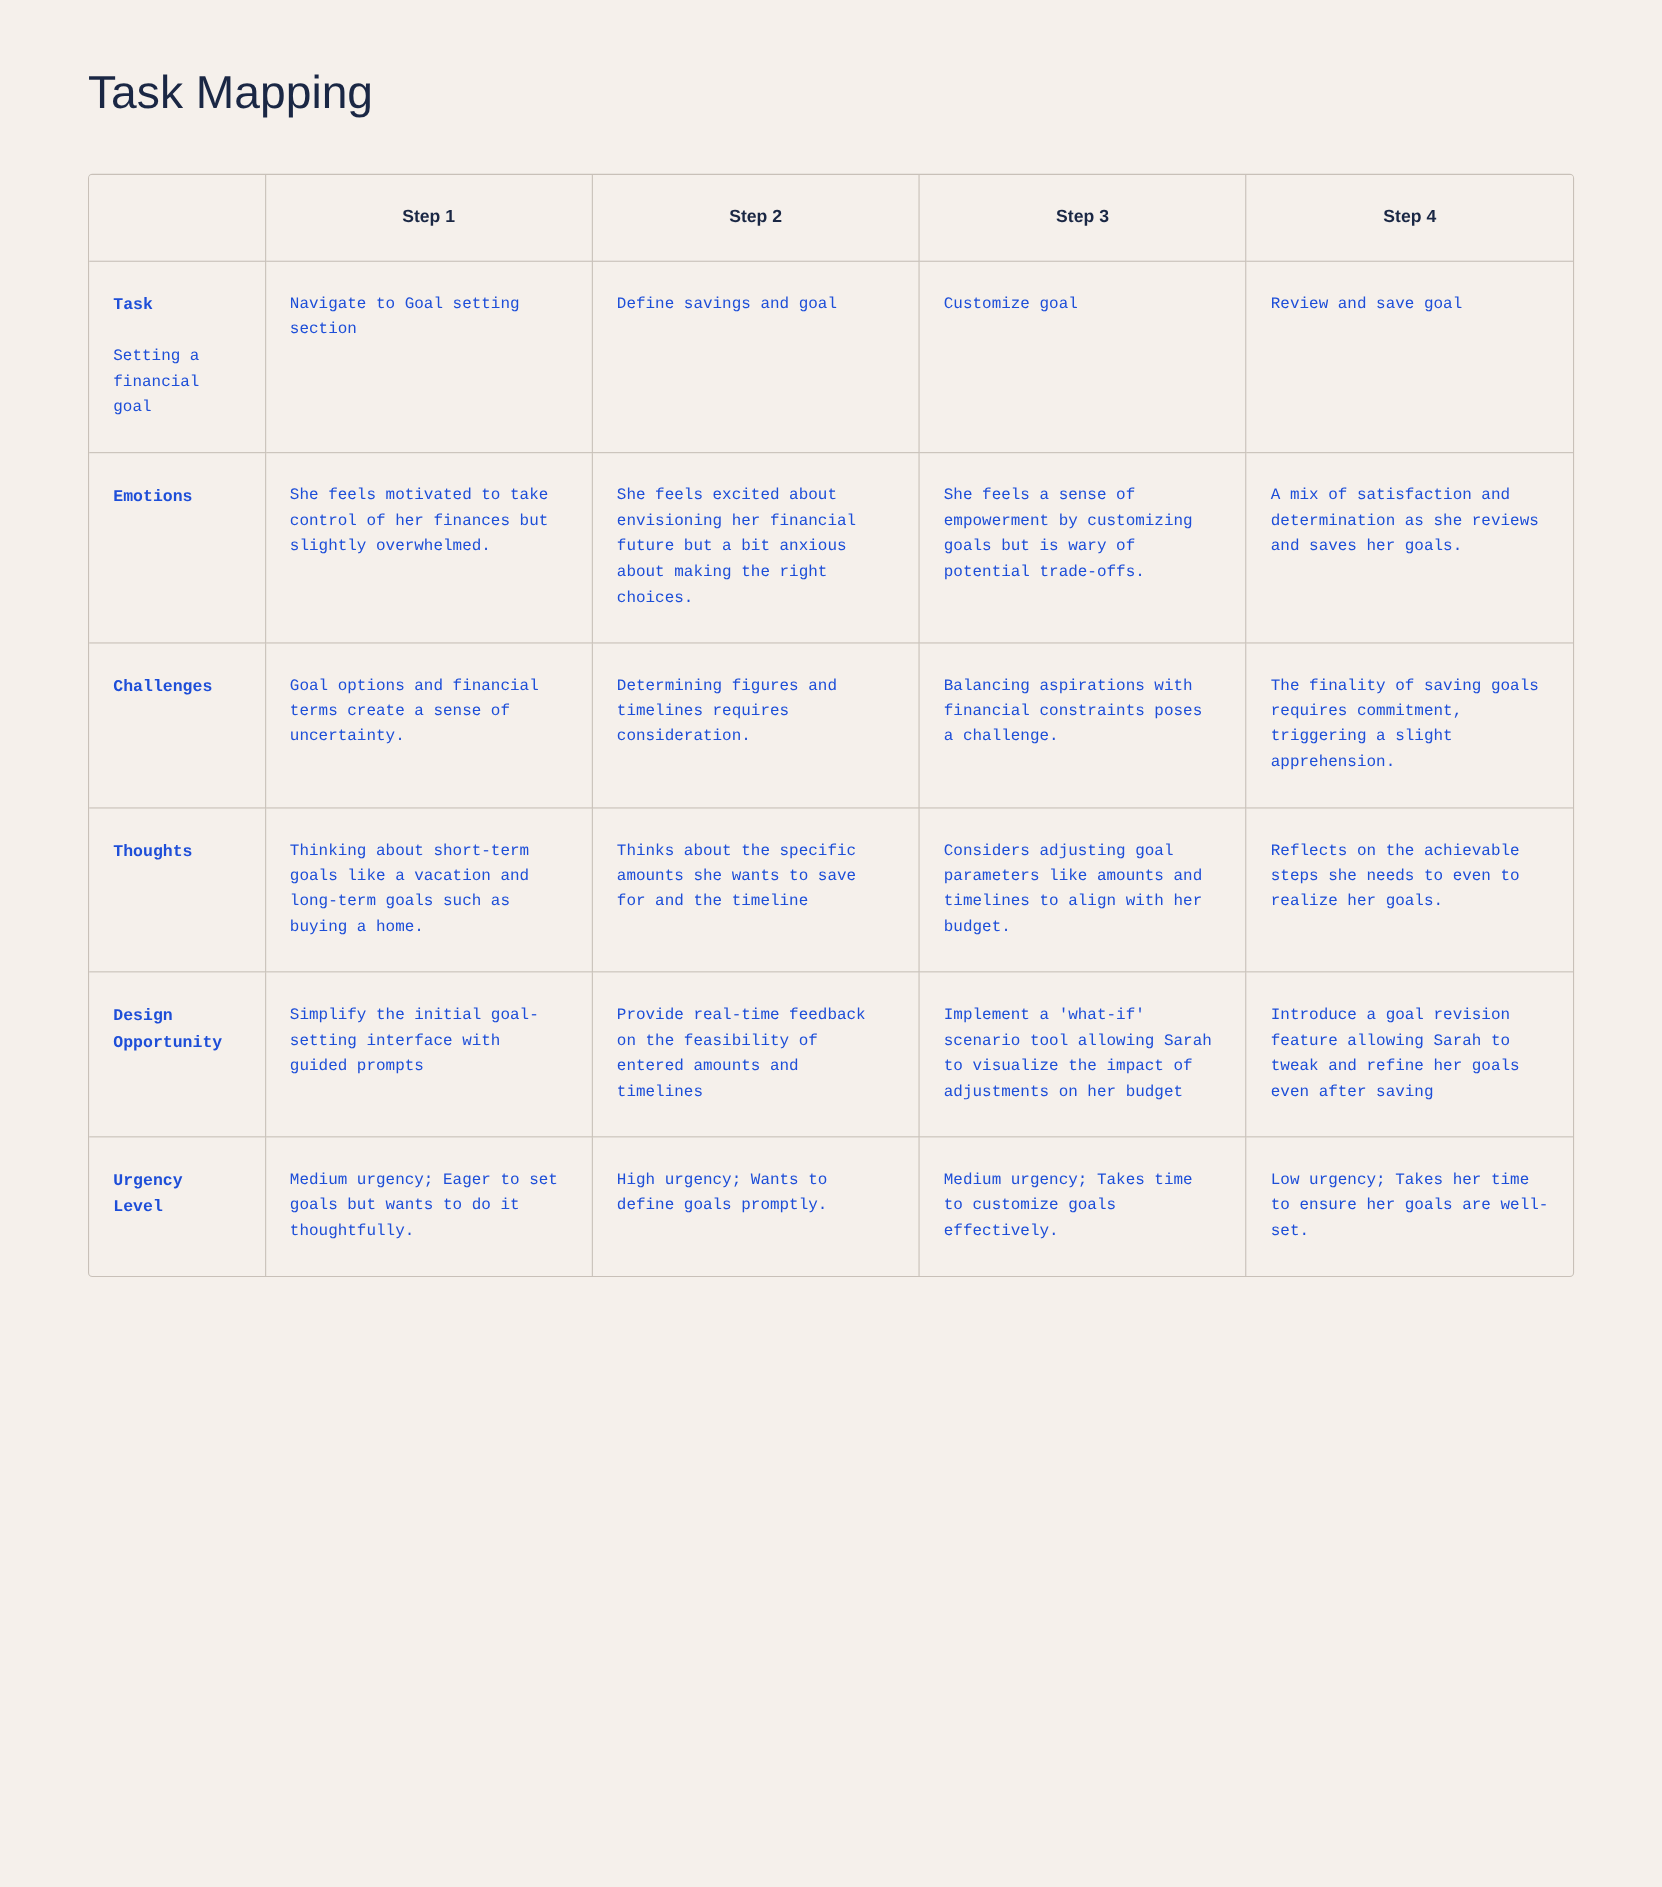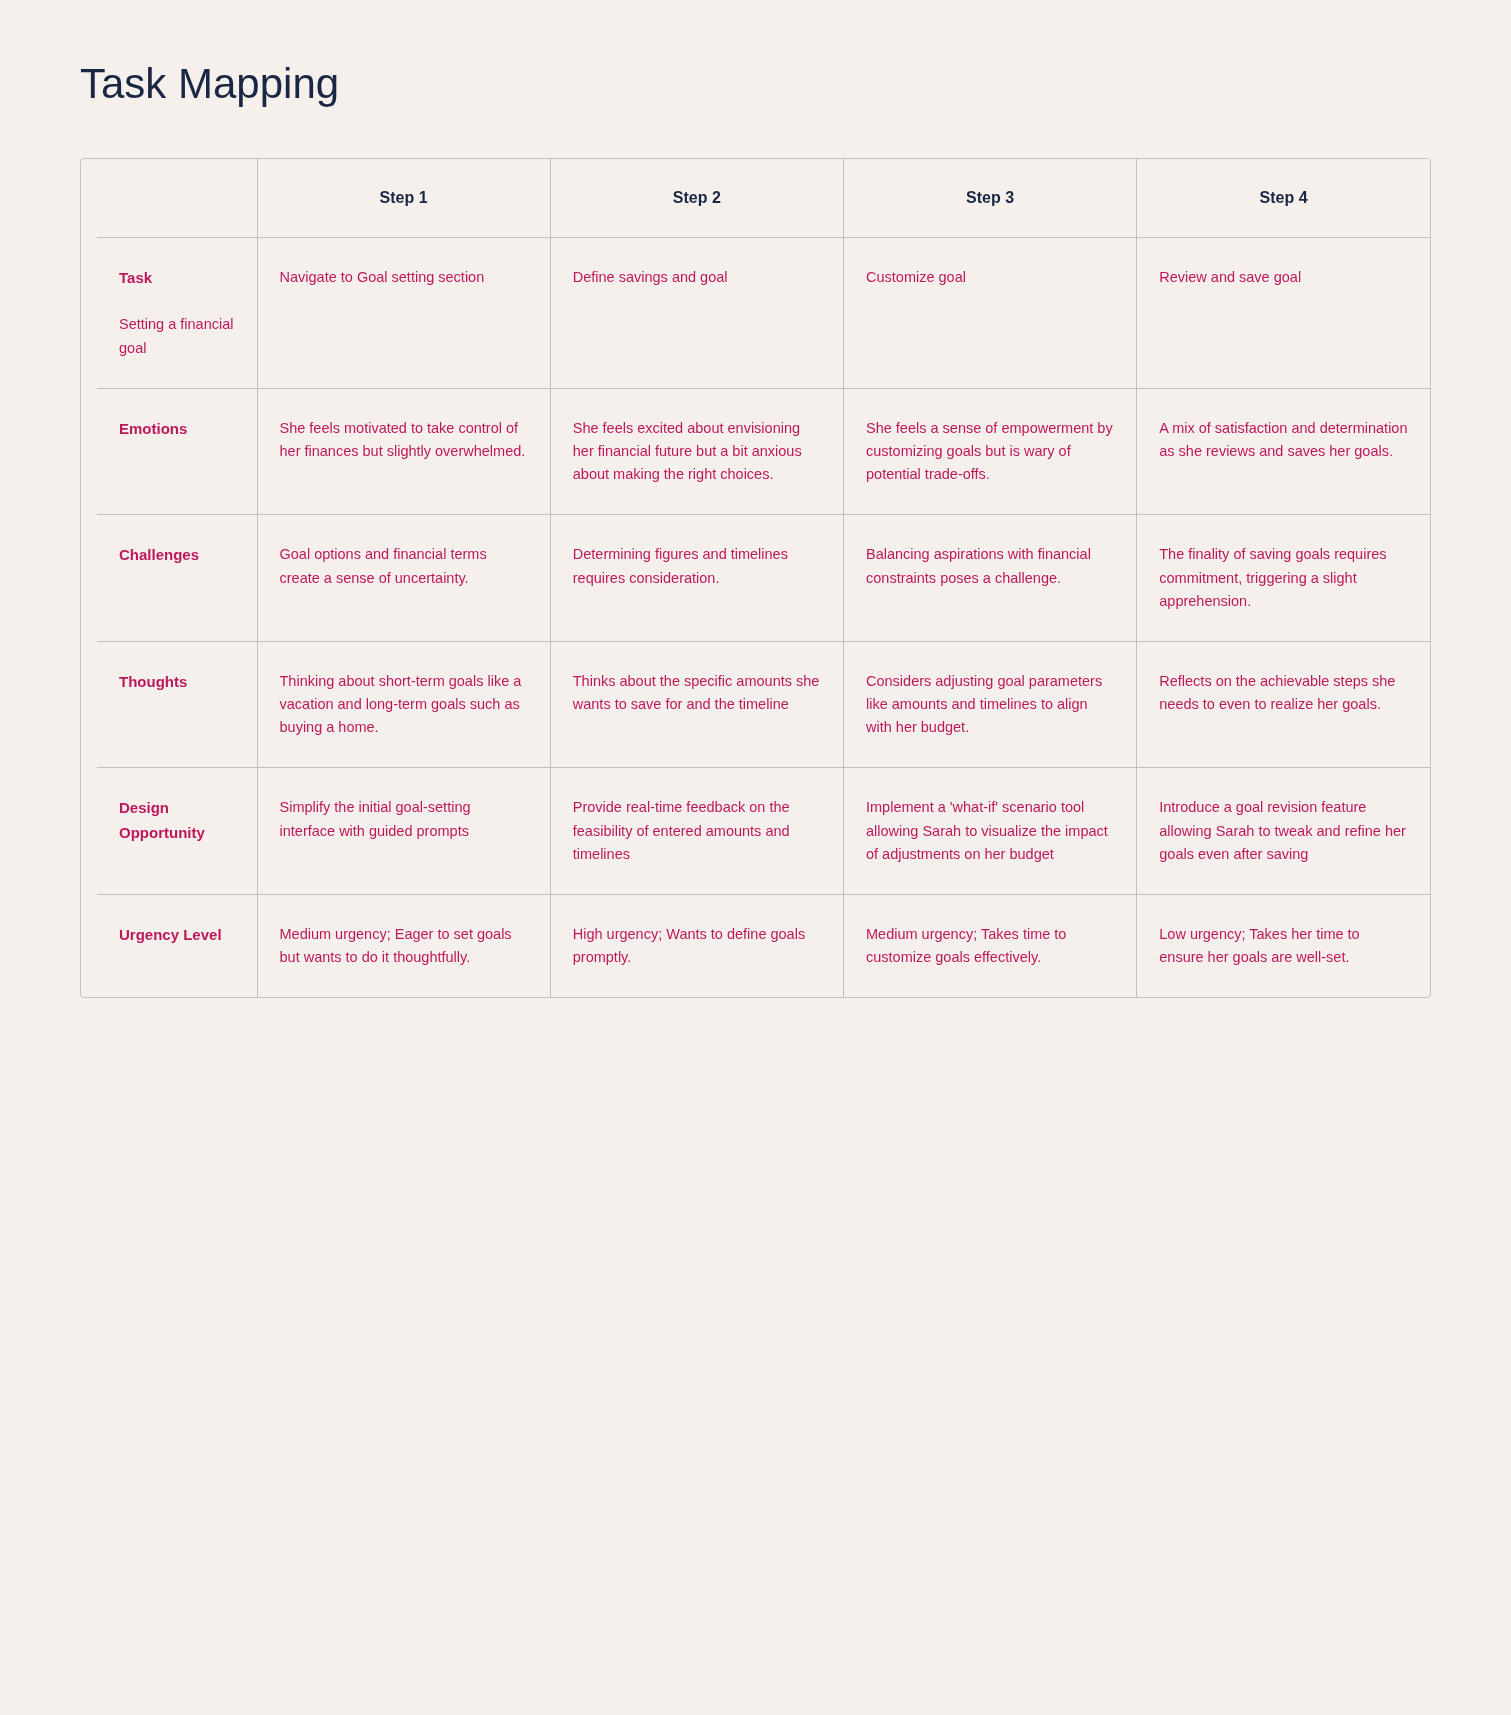--- a/index.html
+++ b/index.html
@@ -21,21 +21,20 @@
       font-size: 42px;
       font-weight: 400;
       color: #1a2744;
       margin-bottom: 50px;
     }
 
     .table-container {
       border: 1.5px solid #c8c0b8;
       border-radius: 4px;
       overflow: hidden;
-      padding-left: 16px;
     }
 
     table {
       width: 100%;
       border-collapse: collapse;
       table-layout: fixed;
     }
 
     thead th {
       padding: 30px 20px;
@@ -54,24 +53,25 @@
 
     thead th.label-col {
       text-align: left;
       width: 160px;
     }
 
     tbody td {
       padding: 28px 22px;
       font-size: 14.5px;
       line-height: 1.6;
-      color: #be185d;
+      color: #1d4ed8;
       border-bottom: 1.5px solid #c8c0b8;
       border-right: 1.5px solid #c8c0b8;
       vertical-align: top;
+      font-family: Liberation Mono, monospace;
     }
 
     tbody td:last-child {
       border-right: none;
     }
 
     tbody tr:last-child td {
       border-bottom: none;
     }
 

